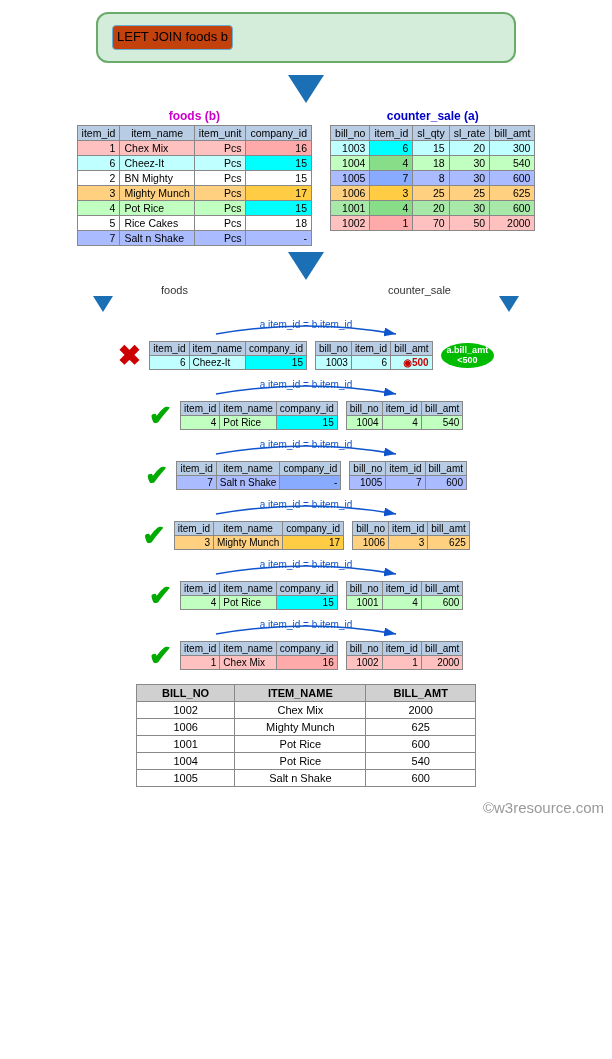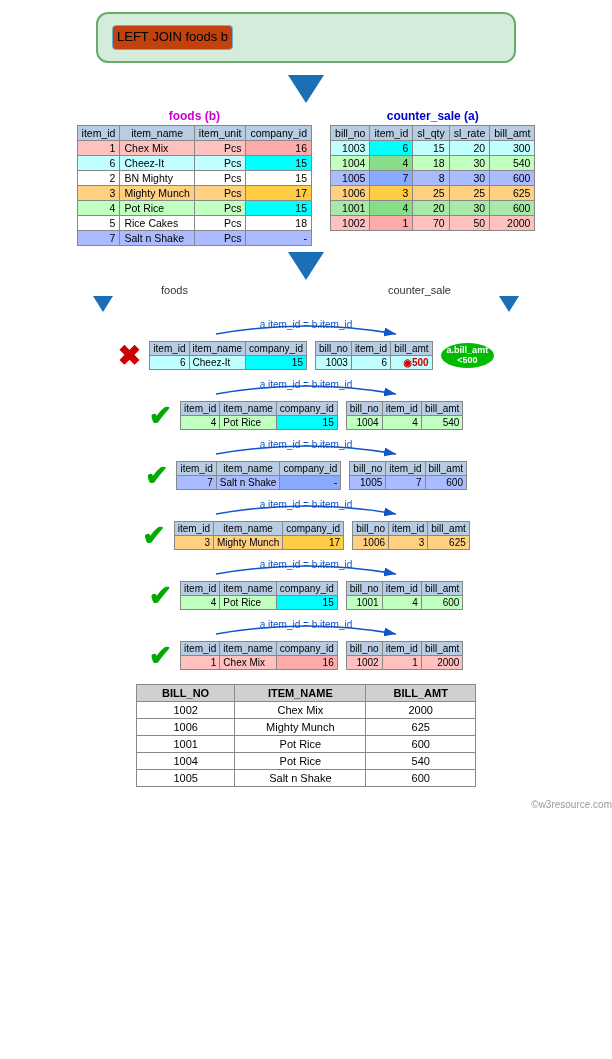--- a/index.html
+++ b/index.html
@@ -115,22 +115,23 @@
       font-weight: bold;
     }
     table.result-table td {
       border: 1px solid #888;
       padding: 2px 8px;
       text-align: center;
     }
 
     .watermark {
       text-align: right;
-      font-size: 10px;
+      font-size: 15px;
       color: #999;
+      margin-right: 8px;
       margin-top: 4px;
     }
 
     
     .labels-row {
       display: flex;
       justify-content: center;
       gap: 200px;
       font-size: 11px;
       color: #333;

